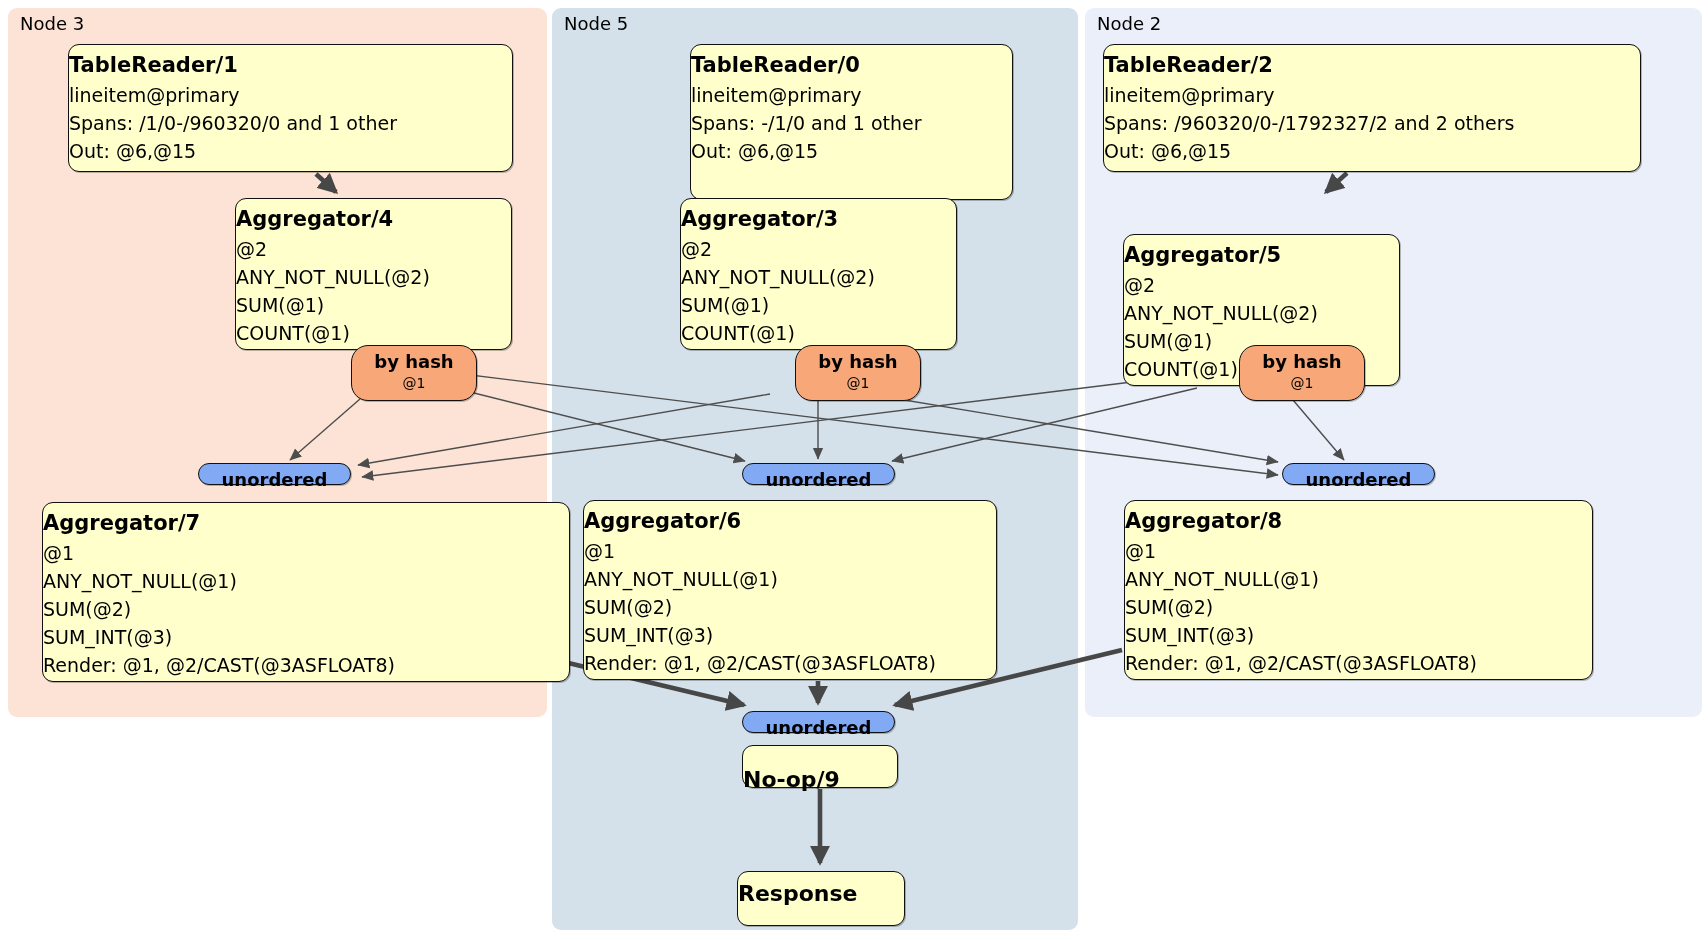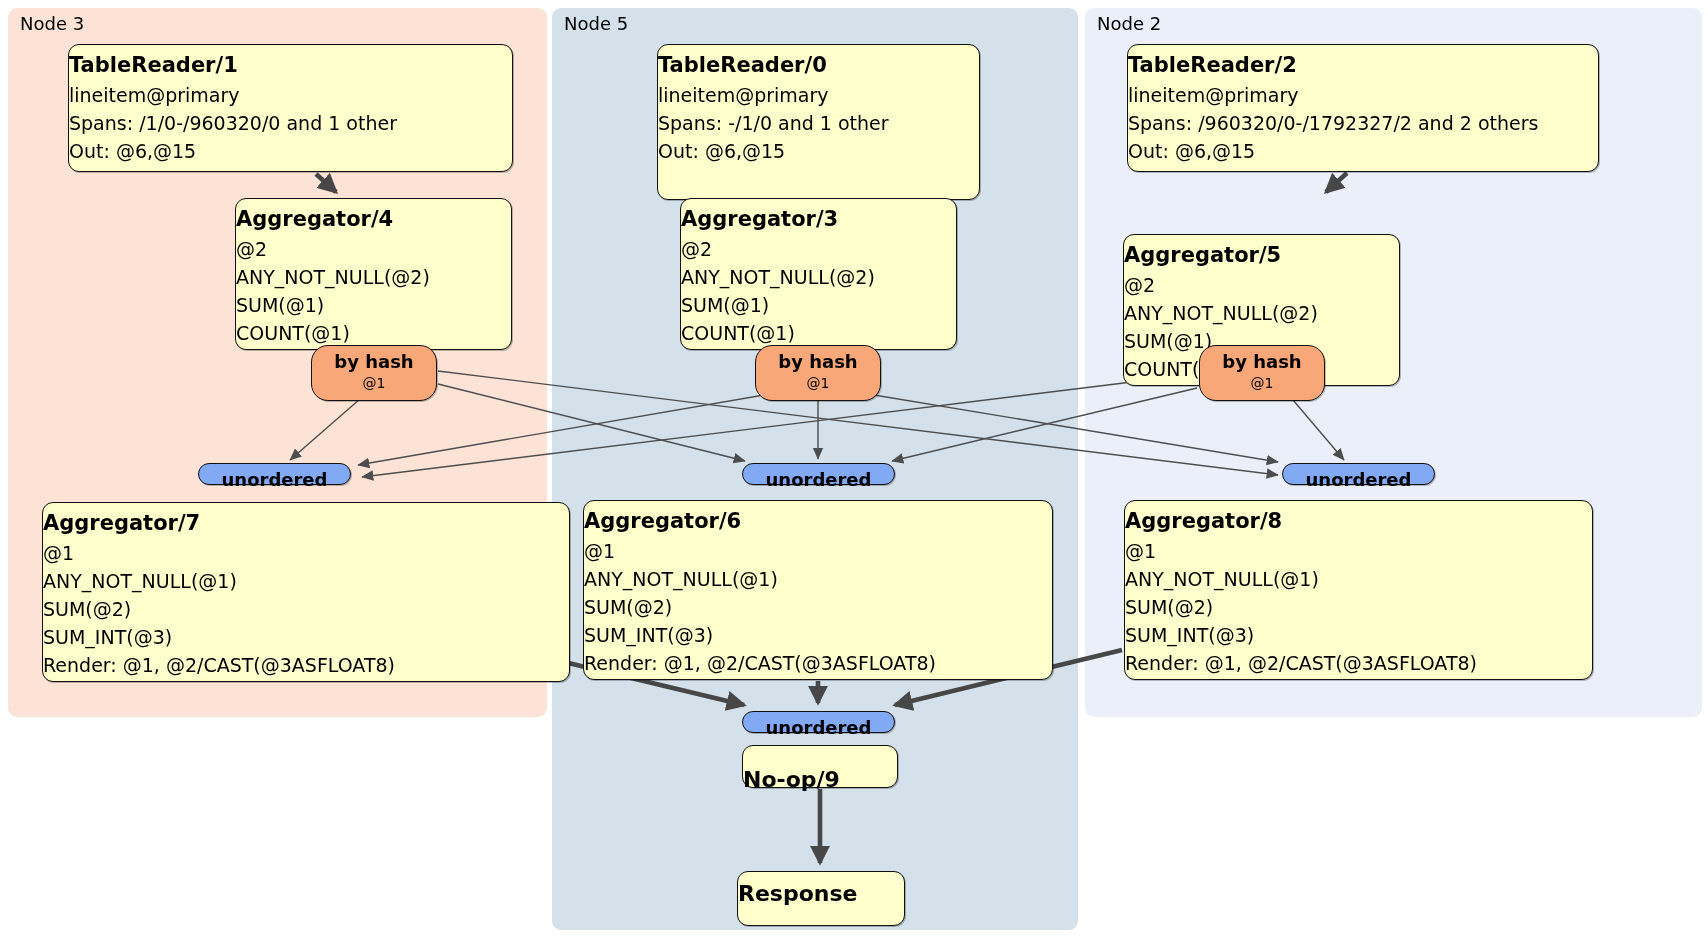--- a/index.html
+++ b/index.html
@@ -17,21 +17,21 @@
     position:absolute;background:#ffffcc;border:1.6px solid #111;border-radius:11px;
     box-sizing:border-box;z-index:2;padding-top:4px;
     box-shadow:1px 1px 0 rgba(0,0,0,0.25);
   }
   .optitle{font-size:21px;font-weight:bold;line-height:32px;white-space:nowrap;}
   .opline{font-size:19px;line-height:28px;white-space:nowrap;}
   .pill{
     position:absolute;border:1.6px solid #111;box-sizing:border-box;text-align:center;
     z-index:3;box-shadow:1px 1px 0 rgba(0,0,0,0.25);
   }
-  .byhash{background:#f7a778;border-radius:17px;width:126px;height:56px;padding-top:4px;}
+  .byhash{background:#f7a778;border-radius:17px;width:126px;height:56px;padding-top:4px;margin-left:40px;}
   .byhash .rlabel{font-size:18px;font-weight:bold;line-height:24px;}
   .byhash .rtag{font-size:14px;line-height:18px;}
   .unordered{background:#82a9f4;border-radius:17px;width:153px;height:22px;}
   .unordered .rlabel{font-size:18px;font-weight:bold;line-height:31px;}
   .title-only .optitle{font-size:22px;}
 </style>
 </head>
 <body>
 
 <div id="stage">
@@ -76,27 +76,27 @@
       <line x1="820" y1="789" x2="820" y2="863" marker-end="url(#athick)"></line>
     </g>
   </svg>
 
   <div class="opbox" style="left:68px;top:44px;width:445px;height:128px;">
     <div class="optitle">TableReader/1</div>
     <div class="opline">lineitem@primary</div>
     <div class="opline">Spans: /1/0-/960320/0 and 1 other</div>
     <div class="opline">Out: @6,@15</div>
   </div>
-  <div class="opbox" style="left:657px;top:44px;width:323px;height:156px;">
+  <div class="opbox" style="left:690px;top:44px;width:323px;height:156px;">
     <div class="optitle">TableReader/0</div>
     <div class="opline">lineitem@primary</div>
     <div class="opline">Spans: -/1/0 and 1 other</div>
     <div class="opline">Out: @6,@15</div>
   </div>
-  <div class="opbox" style="left:1127px;top:44px;width:472px;height:128px;">
+  <div class="opbox" style="left:1103px;top:44px;width:538px;height:128px;">
     <div class="optitle">TableReader/2</div>
     <div class="opline">lineitem@primary</div>
     <div class="opline">Spans: /960320/0-/1792327/2 and 2 others</div>
     <div class="opline">Out: @6,@15</div>
   </div>
 
   <div class="opbox" style="left:235px;top:198px;width:277px;height:152px;">
     <div class="optitle">Aggregator/4</div>
     <div class="opline">@2</div>
     <div class="opline">ANY_NOT_NULL(@2)</div>
@@ -142,21 +142,21 @@
   </div>
 
   <div class="opbox" style="left:42px;top:502px;width:528px;height:180px;">
     <div class="optitle">Aggregator/7</div>
     <div class="opline">@1</div>
     <div class="opline">ANY_NOT_NULL(@1)</div>
     <div class="opline">SUM(@2)</div>
     <div class="opline">SUM_INT(@3)</div>
     <div class="opline">Render: @1, @2/CAST(@3ASFLOAT8)</div>
   </div>
-  <div class="opbox" style="left:583px;top:500px;width:470px;height:180px;">
+  <div class="opbox" style="left:583px;top:500px;width:414px;height:180px;">
     <div class="optitle">Aggregator/6</div>
     <div class="opline">@1</div>
     <div class="opline">ANY_NOT_NULL(@1)</div>
     <div class="opline">SUM(@2)</div>
     <div class="opline">SUM_INT(@3)</div>
     <div class="opline">Render: @1, @2/CAST(@3ASFLOAT8)</div>
   </div>
   <div class="opbox" style="left:1124px;top:500px;width:469px;height:180px;">
     <div class="optitle">Aggregator/8</div>
     <div class="opline">@1</div>

